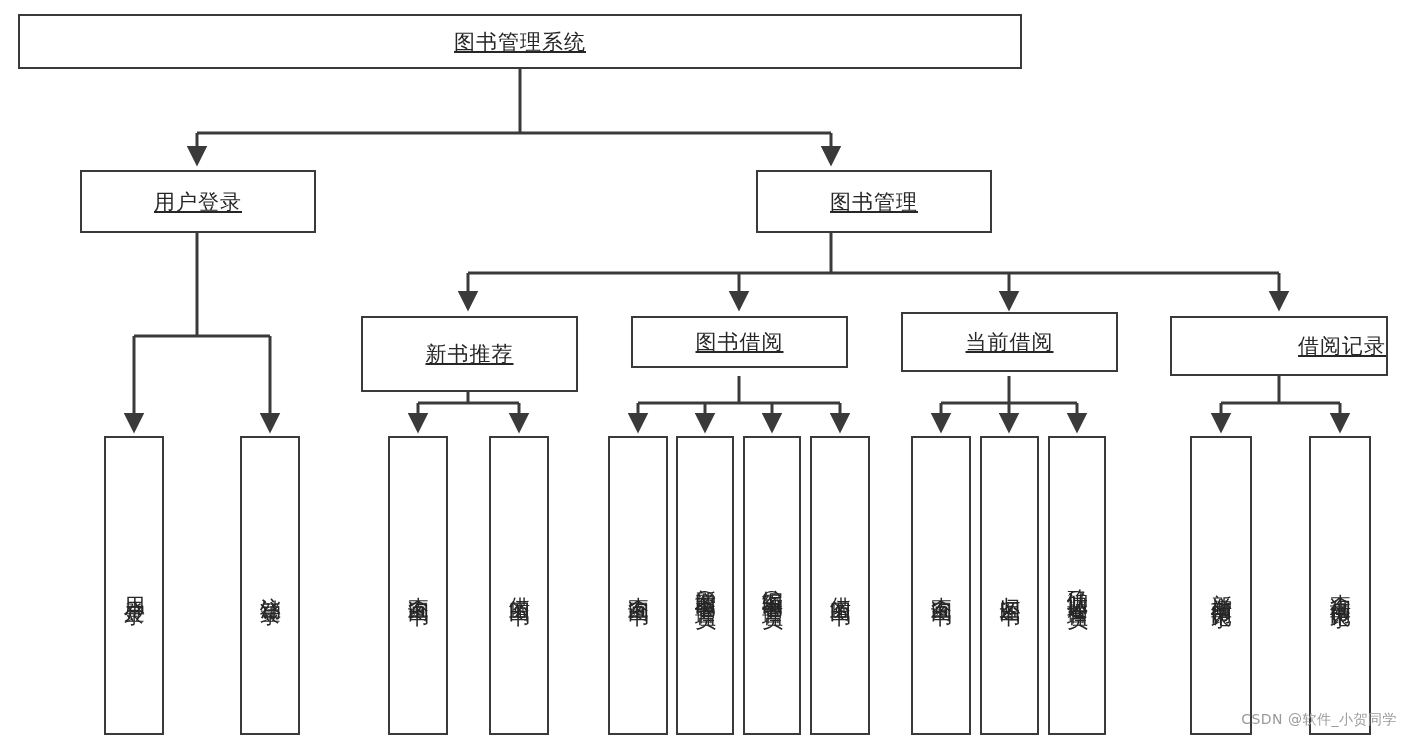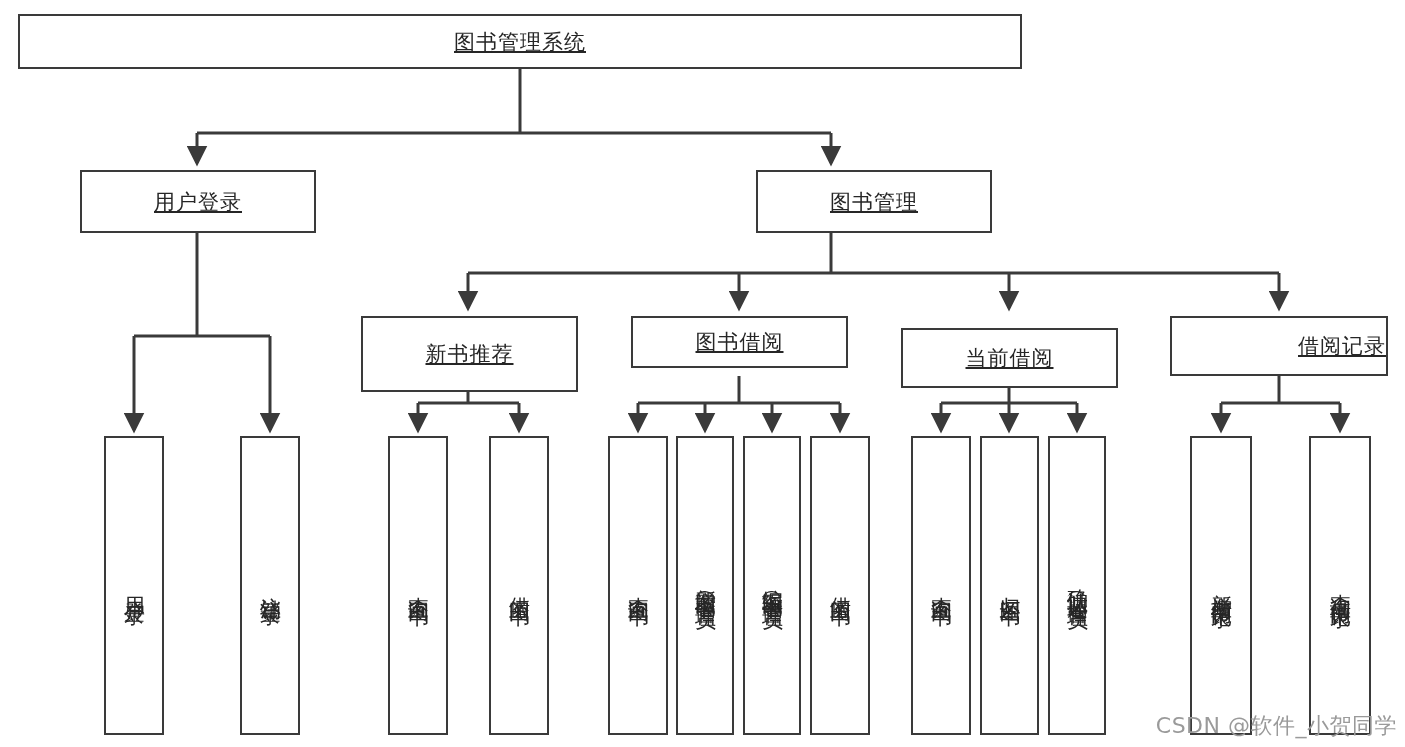--- a/index.html
+++ b/index.html
@@ -52,22 +52,22 @@
     display: block;
     white-space: nowrap;
   }
   .node.v .lbl {
     writing-mode: vertical-rl;
     text-orientation: upright;
   }
   #watermark {
     position: absolute;
     right: 8px;
-    bottom: 6px;
-    font-size: 22px;
+    bottom: 18px;
+    font-size: 14px;
     color: #9a9a9a;
     letter-spacing: 0.5px;
     white-space: nowrap;
   }
 </style>
 </head>
 <body>
 
 <div id="canvas">
 
@@ -131,21 +131,21 @@
   <div class="node h" style="left:712px; top:170px; width:236px; height:63px;margin-left:44px;">
     <span class="lbl">图书管理</span>
   </div>
 
   <div class="node h" style="left:361px; top:316px; width:217px; height:76px;">
     <span class="lbl">新书推荐</span>
   </div>
   <div class="node h" style="left:631px; top:316px; width:217px; height:52px;">
     <span class="lbl">图书借阅</span>
   </div>
-  <div class="node h" style="left:901px; top:328px; width:217px; height:60px;">
+  <div class="node h" style="left:901px; top:312px; width:217px; height:60px;">
     <span class="lbl">当前借阅</span>
   </div>
   <div class="node h" style="left:1170px; top:316px; width:218px; height:60px;justify-content:flex-end;">
     <span class="lbl">借阅记录</span>
   </div>
 
   <div class="node v" style="left:104px; top:436px; width:60px; height:299px;">
     <span class="lbl">用户登录</span>
   </div>
   <div class="node v" style="left:240px; top:436px; width:60px; height:299px;">

